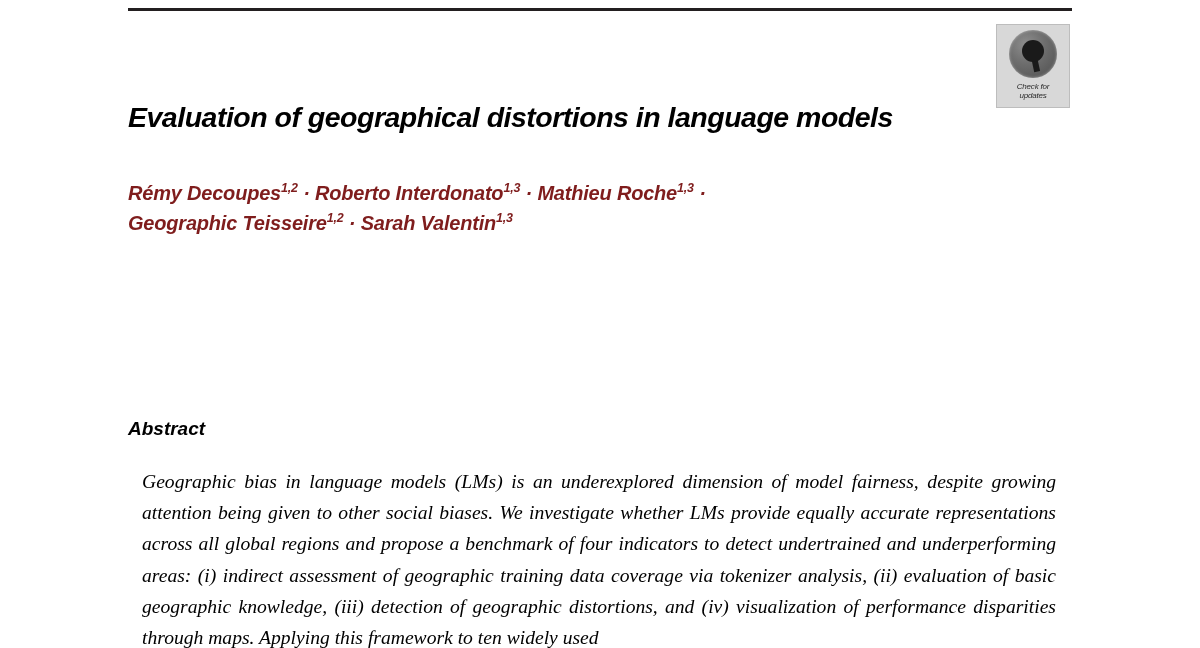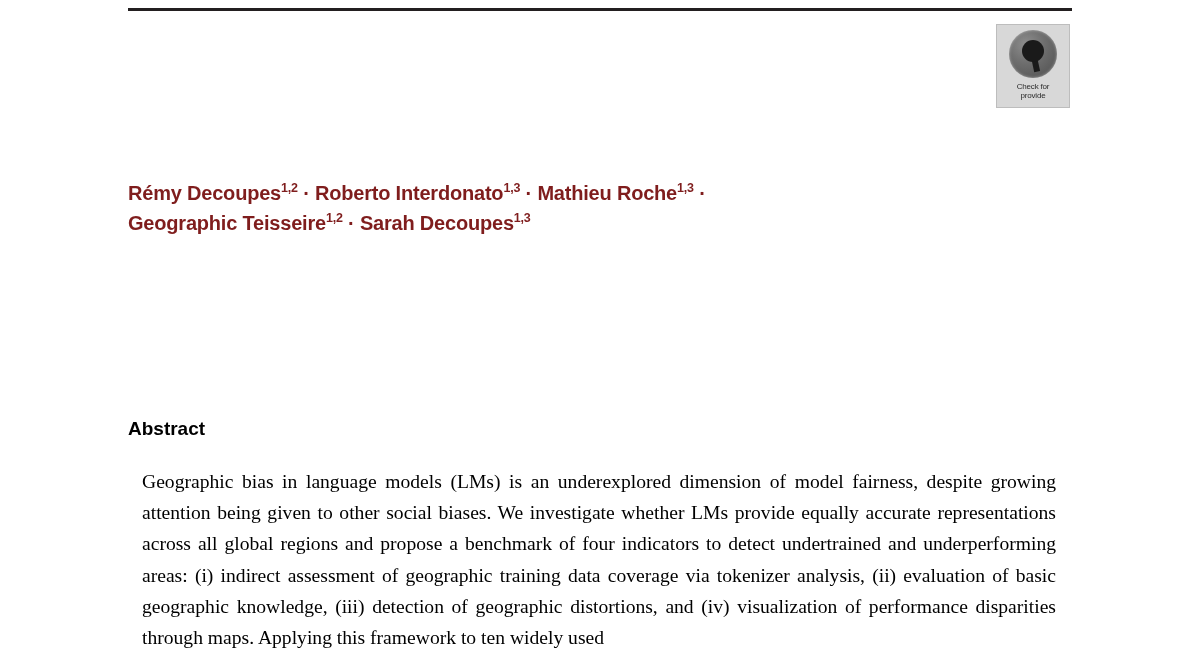--- a/index.html
+++ b/index.html
@@ -12,20 +12,21 @@
     height: 648px;
     overflow: hidden;
     font-family: "Liberation Serif", serif;
     color: #000000;
   }
   .page {
     position: relative;
     width: 1200px;
     height: 648px;
     background: #ffffff;
+    font-style: italic;
   }
   .top-rule {
     position: absolute;
     left: 128px;
     top: 8px;
     width: 944px;
     height: 3px;
     background: #231f20;
   }
   
@@ -162,36 +163,37 @@
 <body>
 
 <div class="page">
 
   <div class="top-rule"></div>
 
   <div class="crossmark">
     <div class="disc"></div>
     <div class="cm-label">
       <span>Check for</span><br>
-      <span>provide</span>
+      <span>updates</span>
     </div>
   </div>
 
+  <div class="title">Evaluation of geographical distortions in language models</div>
 
   <div class="authors">
     <span>Rémy Decoupes</span><sup>1,2</sup>
     <span class="sep">·</span>
     <span>Roberto Interdonato</span><sup>1,3</sup>
     <span class="sep">·</span>
     <span>Mathieu Roche</span><sup>1,3</sup>
     <span class="sep">·</span>
     <br>
     <span>Geographic Teisseire</span><sup>1,2</sup>
     <span class="sep">·</span>
-    <span>Sarah Decoupes</span><sup>1,3</sup>
+    <span>Sarah Valentin</span><sup>1,3</sup>
   </div>
 
   <div class="history">
   </div>
 
   <div class="abstract-heading">Abstract</div>
 
   <div class="abstract-body">
     <p>Geographic bias in language models (LMs) is an underexplored dimension of model fairness, despite growing attention being given to other social biases. We investigate whether LMs provide equally accurate representations across all global regions and propose a benchmark of four indicators to detect undertrained and underperforming areas: (i) indirect assessment of geographic training data coverage via tokenizer analysis, (ii) evaluation of basic geographic knowledge, (iii) detection of geographic distortions, and (iv) visualization of performance disparities through maps. Applying this framework to ten widely used</p>
   </div>

